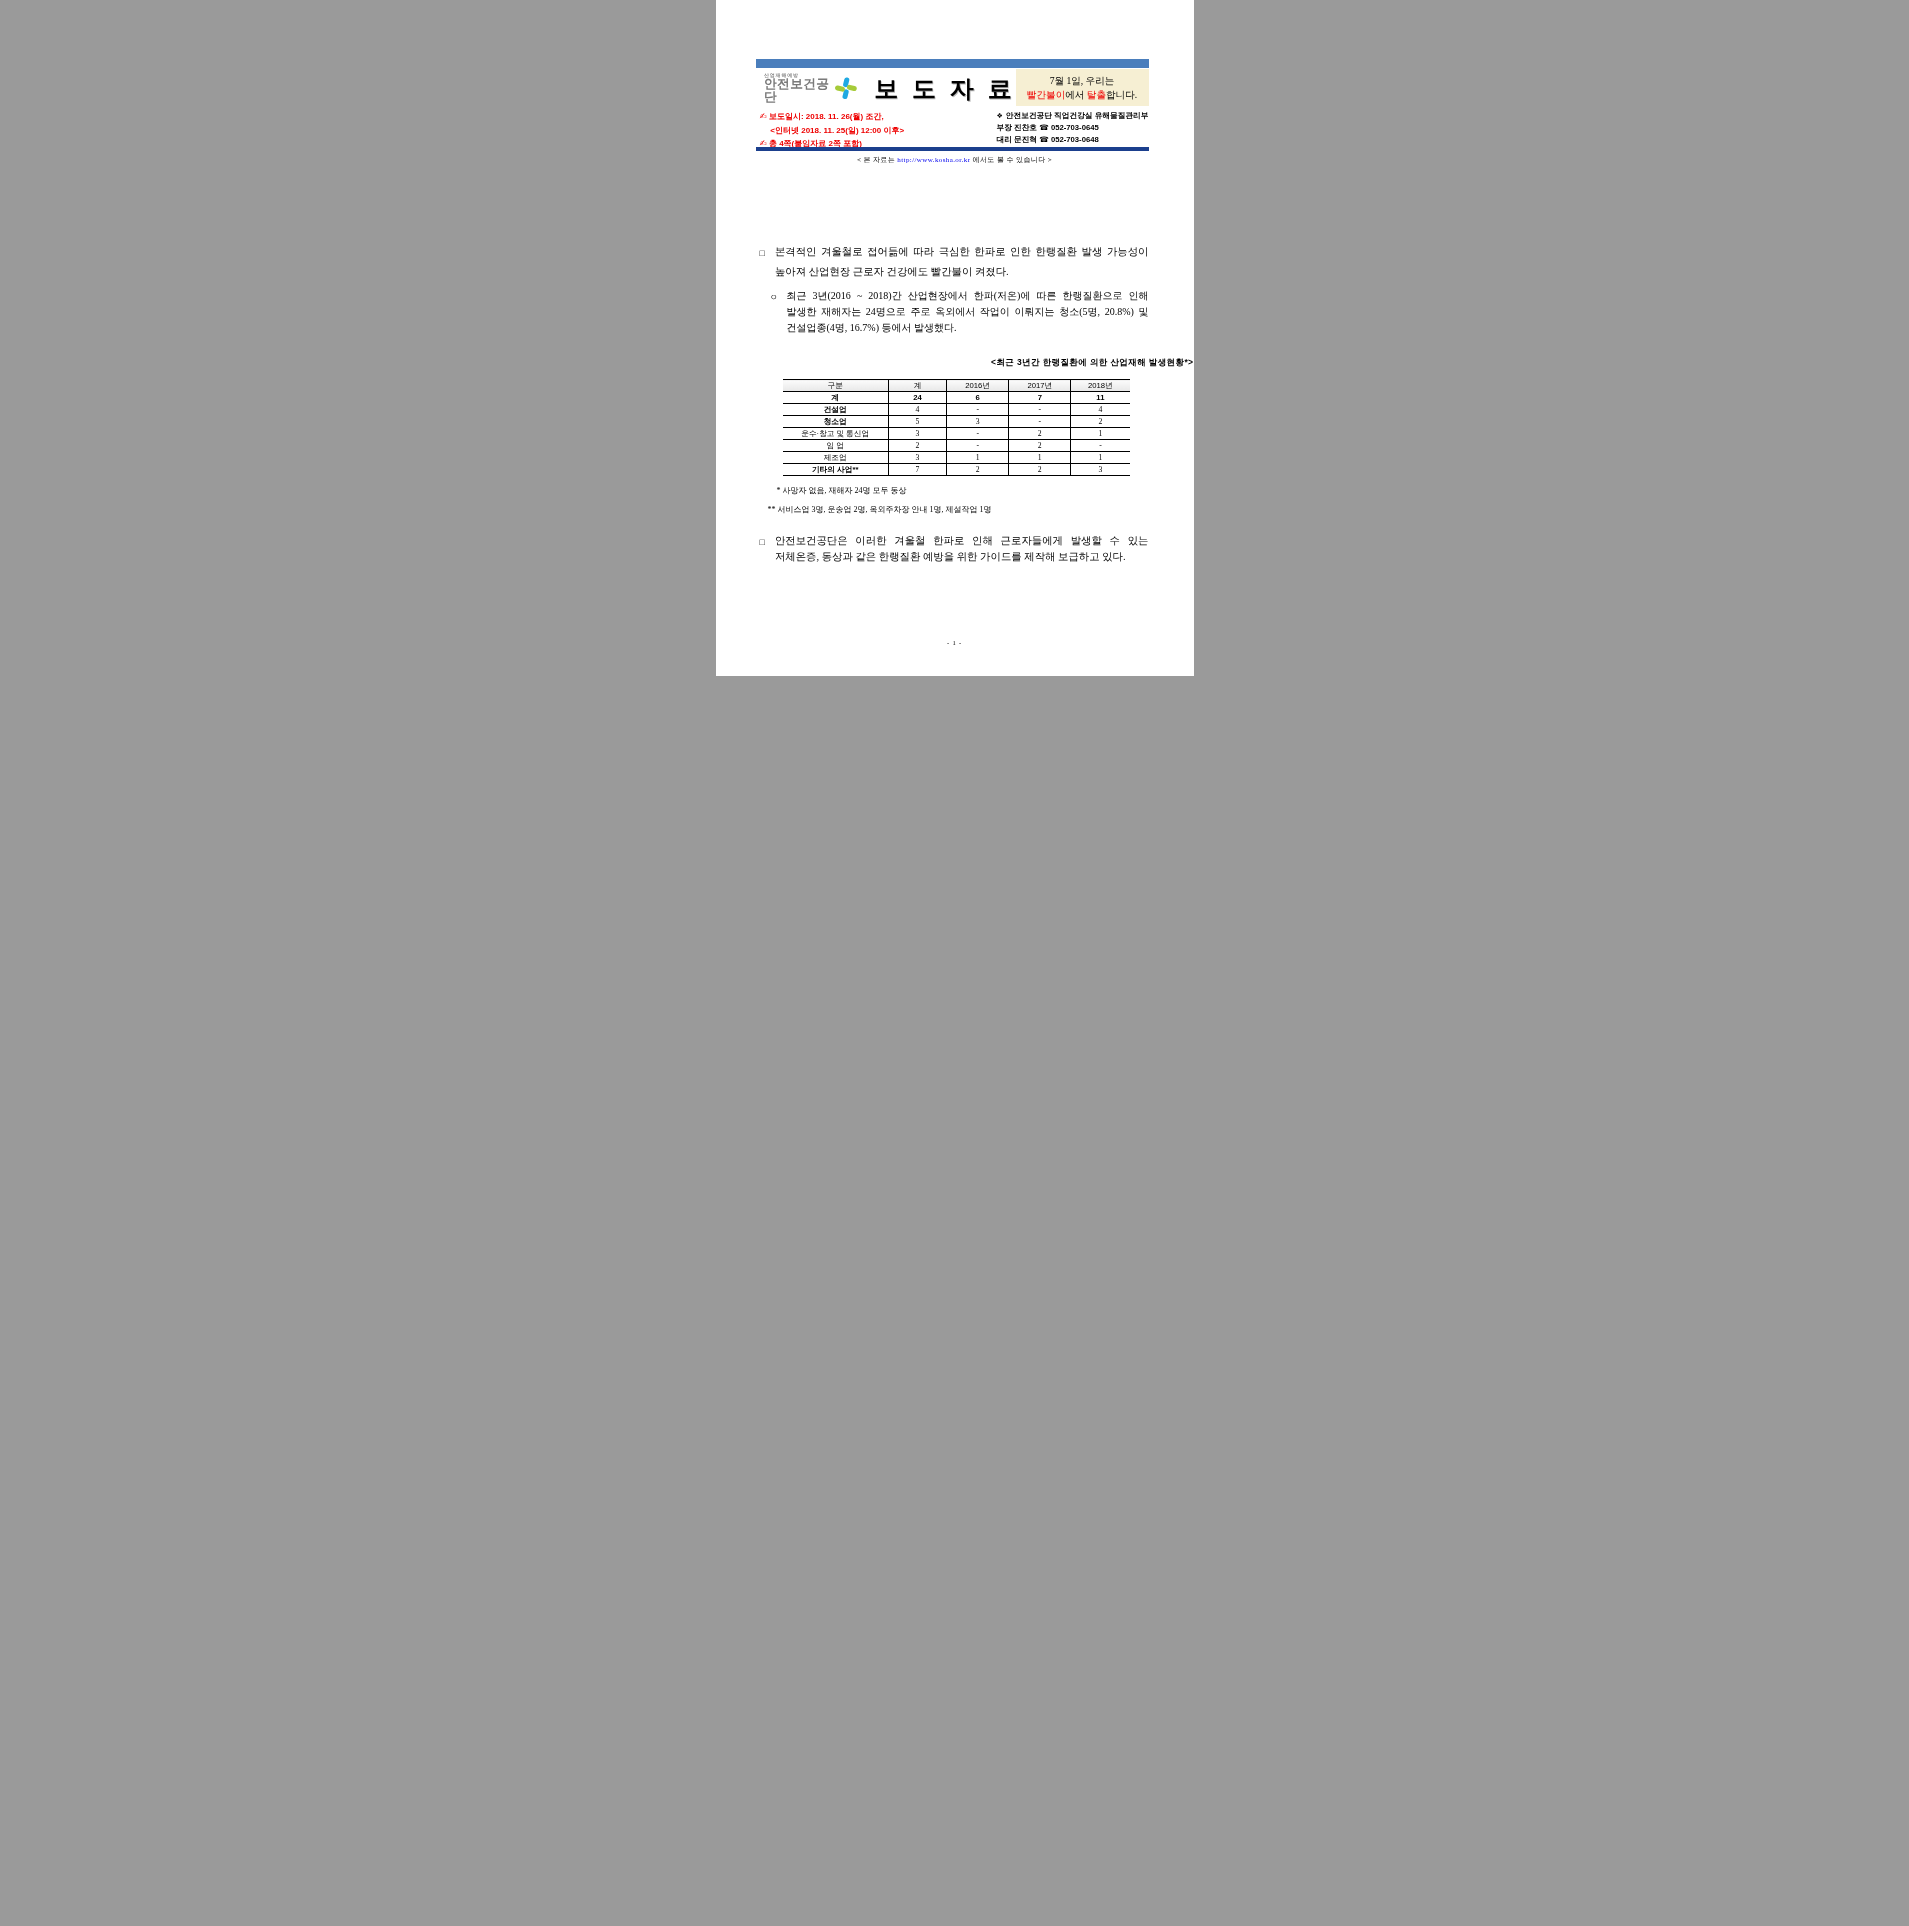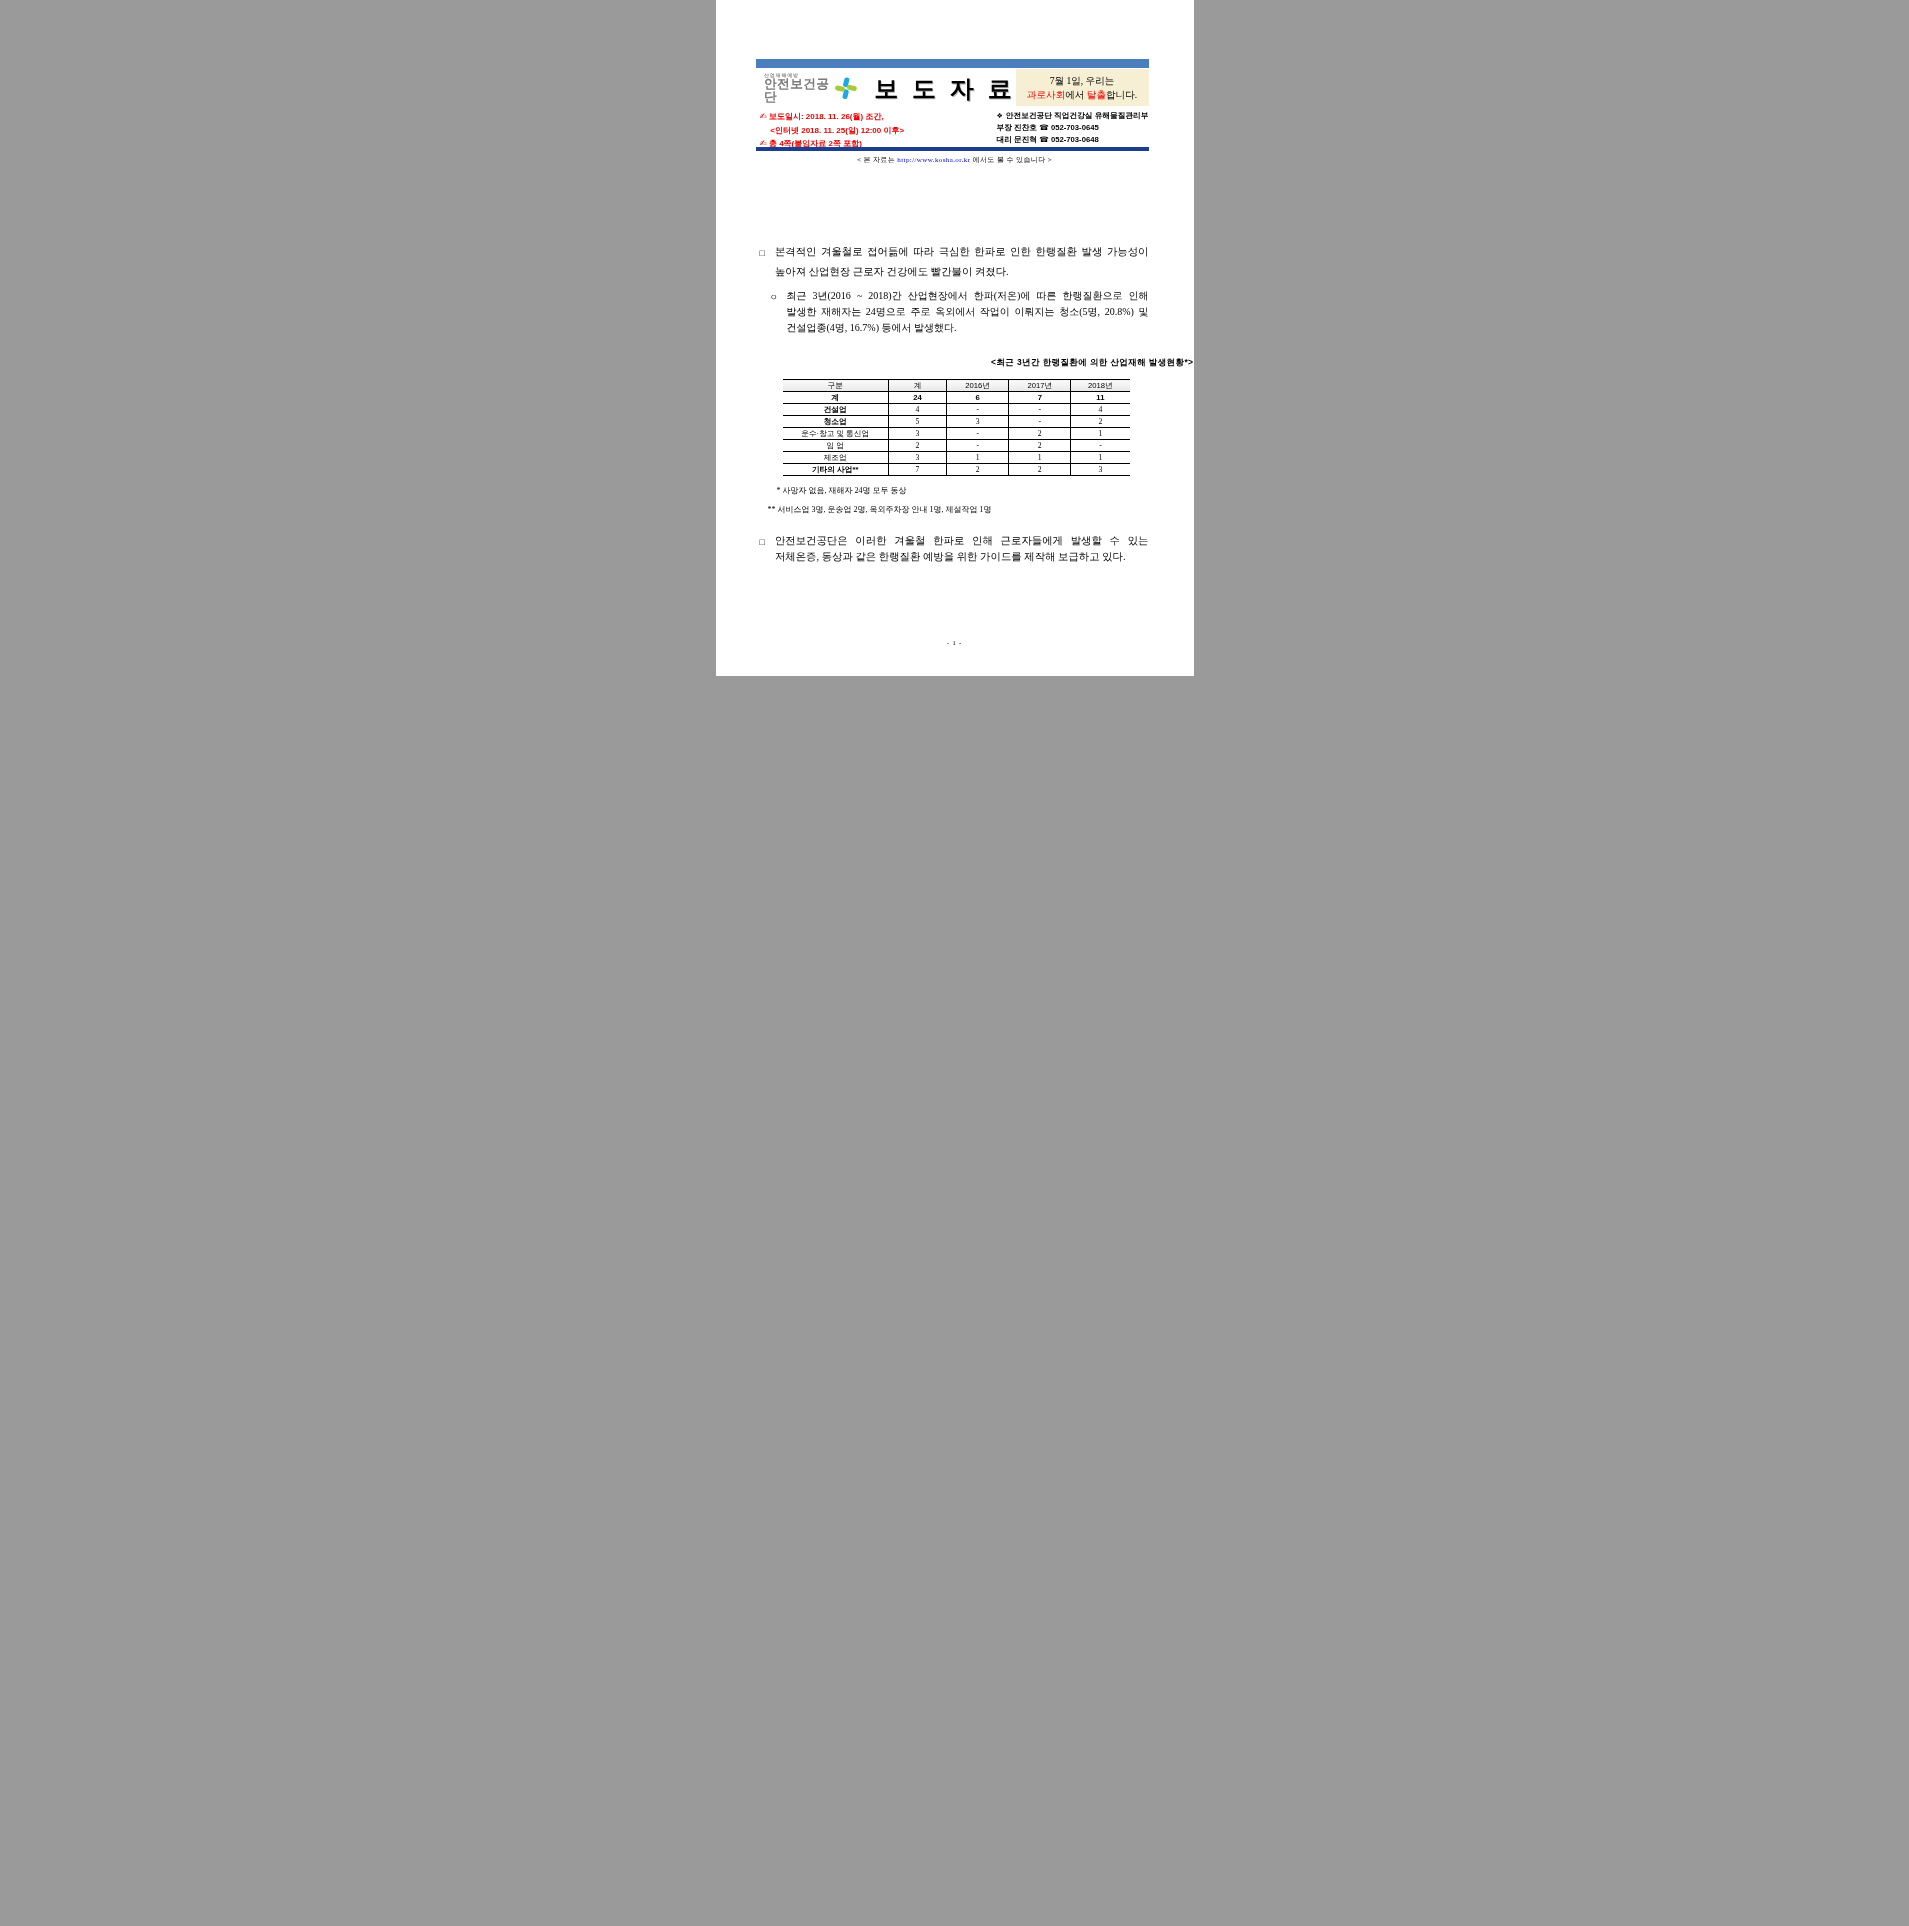--- a/index.html
+++ b/index.html
@@ -99,21 +99,21 @@
       <svg class="logo-icon" viewBox="0 0 100 100" aria-hidden="true">
         <rect x="40" y="0" width="23" height="45" rx="11.5" fill="#1fa9e2" transform="rotate(14 51 22)"></rect>
         <rect x="37" y="55" width="23" height="45" rx="11.5" fill="#1fa9e2" transform="rotate(14 49 78)"></rect>
         <rect x="0" y="40" width="46" height="23" rx="11.5" fill="#a6cb39" transform="rotate(14 23 51)"></rect>
         <rect x="54" y="37" width="46" height="23" rx="11.5" fill="#a6cb39" transform="rotate(14 77 49)"></rect>
       </svg>
     </div>
     <div class="masthead">보 도 자 료</div>
     <div class="slogan">
       <div>7월 1일, 우리는</div>
-      <div><span class="rd">과로사회</span><span>에서 </span><span class="rd">탈출</span><span>합니다.</span></div>
+      <div><span class="rd">빨간불이</span><span>에서 </span><span class="rd">탈출</span><span>합니다.</span></div>
     </div>
   </div>
 
   <div class="inforow">
     <div class="release">
       <div><span class="pen-icon">✍</span><span>보도일시: 2018. 11. 26(월) 조간,</span></div>
       <div class="indent">&lt;인터넷 2018. 11. 25(일) 12:00 이후&gt;</div>
       <div><span class="pen-icon">✍</span><span>총 4쪽(붙임자료 2쪽 포함)</span></div>
     </div>
     <div class="contact">

